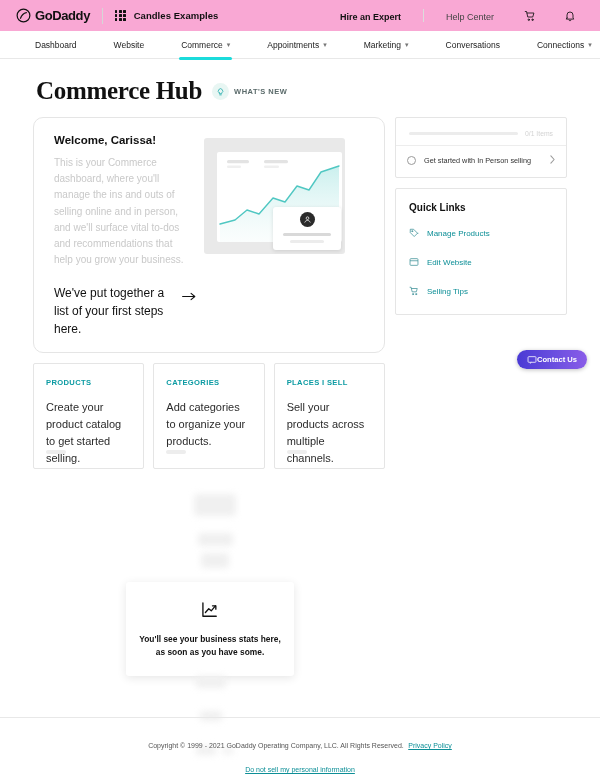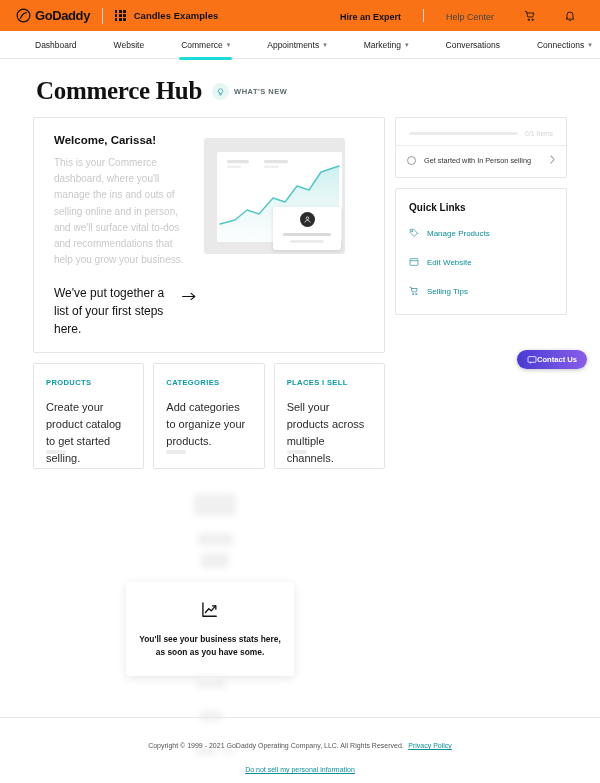--- a/index.html
+++ b/index.html
@@ -8,21 +8,21 @@
     background: #ffffff;
     font-family: "Liberation Sans", sans-serif;
     -webkit-font-smoothing: antialiased;
     overflow: hidden;
   }
   .page { position: relative; width: 600px; height: 783px; background:#fff; }
 
   
   .topbar {
     height: 31px; display: flex; align-items: center;
-    padding: 0 16px; background: #f97316;
+    padding: 0 16px; background: #f9a8d4;
   }
   .logo { display: flex; align-items: center; gap: 4px; }
   .logo-mark { width: 15px; height: 15px; }
   .logo-text { font-size: 13px; font-weight: 700; letter-spacing: -0.4px; color: #111; }
   .divider-v { width: 1px; height: 16px; background: #d6d6d6; margin: 0 12px; }
   .grid-icon { display: grid; grid-template-columns: repeat(3, 2.5px);
     grid-template-rows: repeat(3, 2.5px); gap: 1.6px; margin-right: 8px; }
   .grid-icon i { width: 2.5px; height: 2.5px; background: #111; border-radius: 0.5px; display:block;}
   .site-name { font-size: 9.5px; font-weight: 700; color: #111; letter-spacing: 0.05px;}
   .topbar-right { margin-left: auto; display: flex; align-items: flex-end; gap: 12px; }
@@ -66,21 +66,21 @@
     width: 17px; height: 17px; border-radius: 50%;
     background: #e8f6f3; display: flex; align-items: center; justify-content: center;
   }
   .wn-text { font-size: 7.5px; font-weight: 700; color: #5a6a6a; letter-spacing: 0.5px; }
 
   
   .main { display: flex; gap: 10px; padding: 0 33px; align-items: flex-start; }
   .col-left { width: 352px; }
   .col-right { width: 172px; }
 
-  .card { background:#fff; border: 1px solid #e5e5e5; border-radius: 2px; }
+  .card { background:#fff; border: 1px solid #e5e5e5; border-radius: 10px; }
 
   
   .welcome-card { display: flex; padding: 16px 14px 14px 14px; min-height: 170px; }
   .welcome-left { width: 150px; padding-left: 6px; }
   .welcome-title { font-size: 11.5px; font-weight: 700; color: #111; margin-bottom: 9px; }
   .welcome-body { font-size: 10px; line-height: 1.62; color: #c9c9c9; width: 140px; }
   .welcome-cta {
     margin-top: 16px; display: flex; align-items: flex-start; gap: 10px;
     width: 152px;
   }

